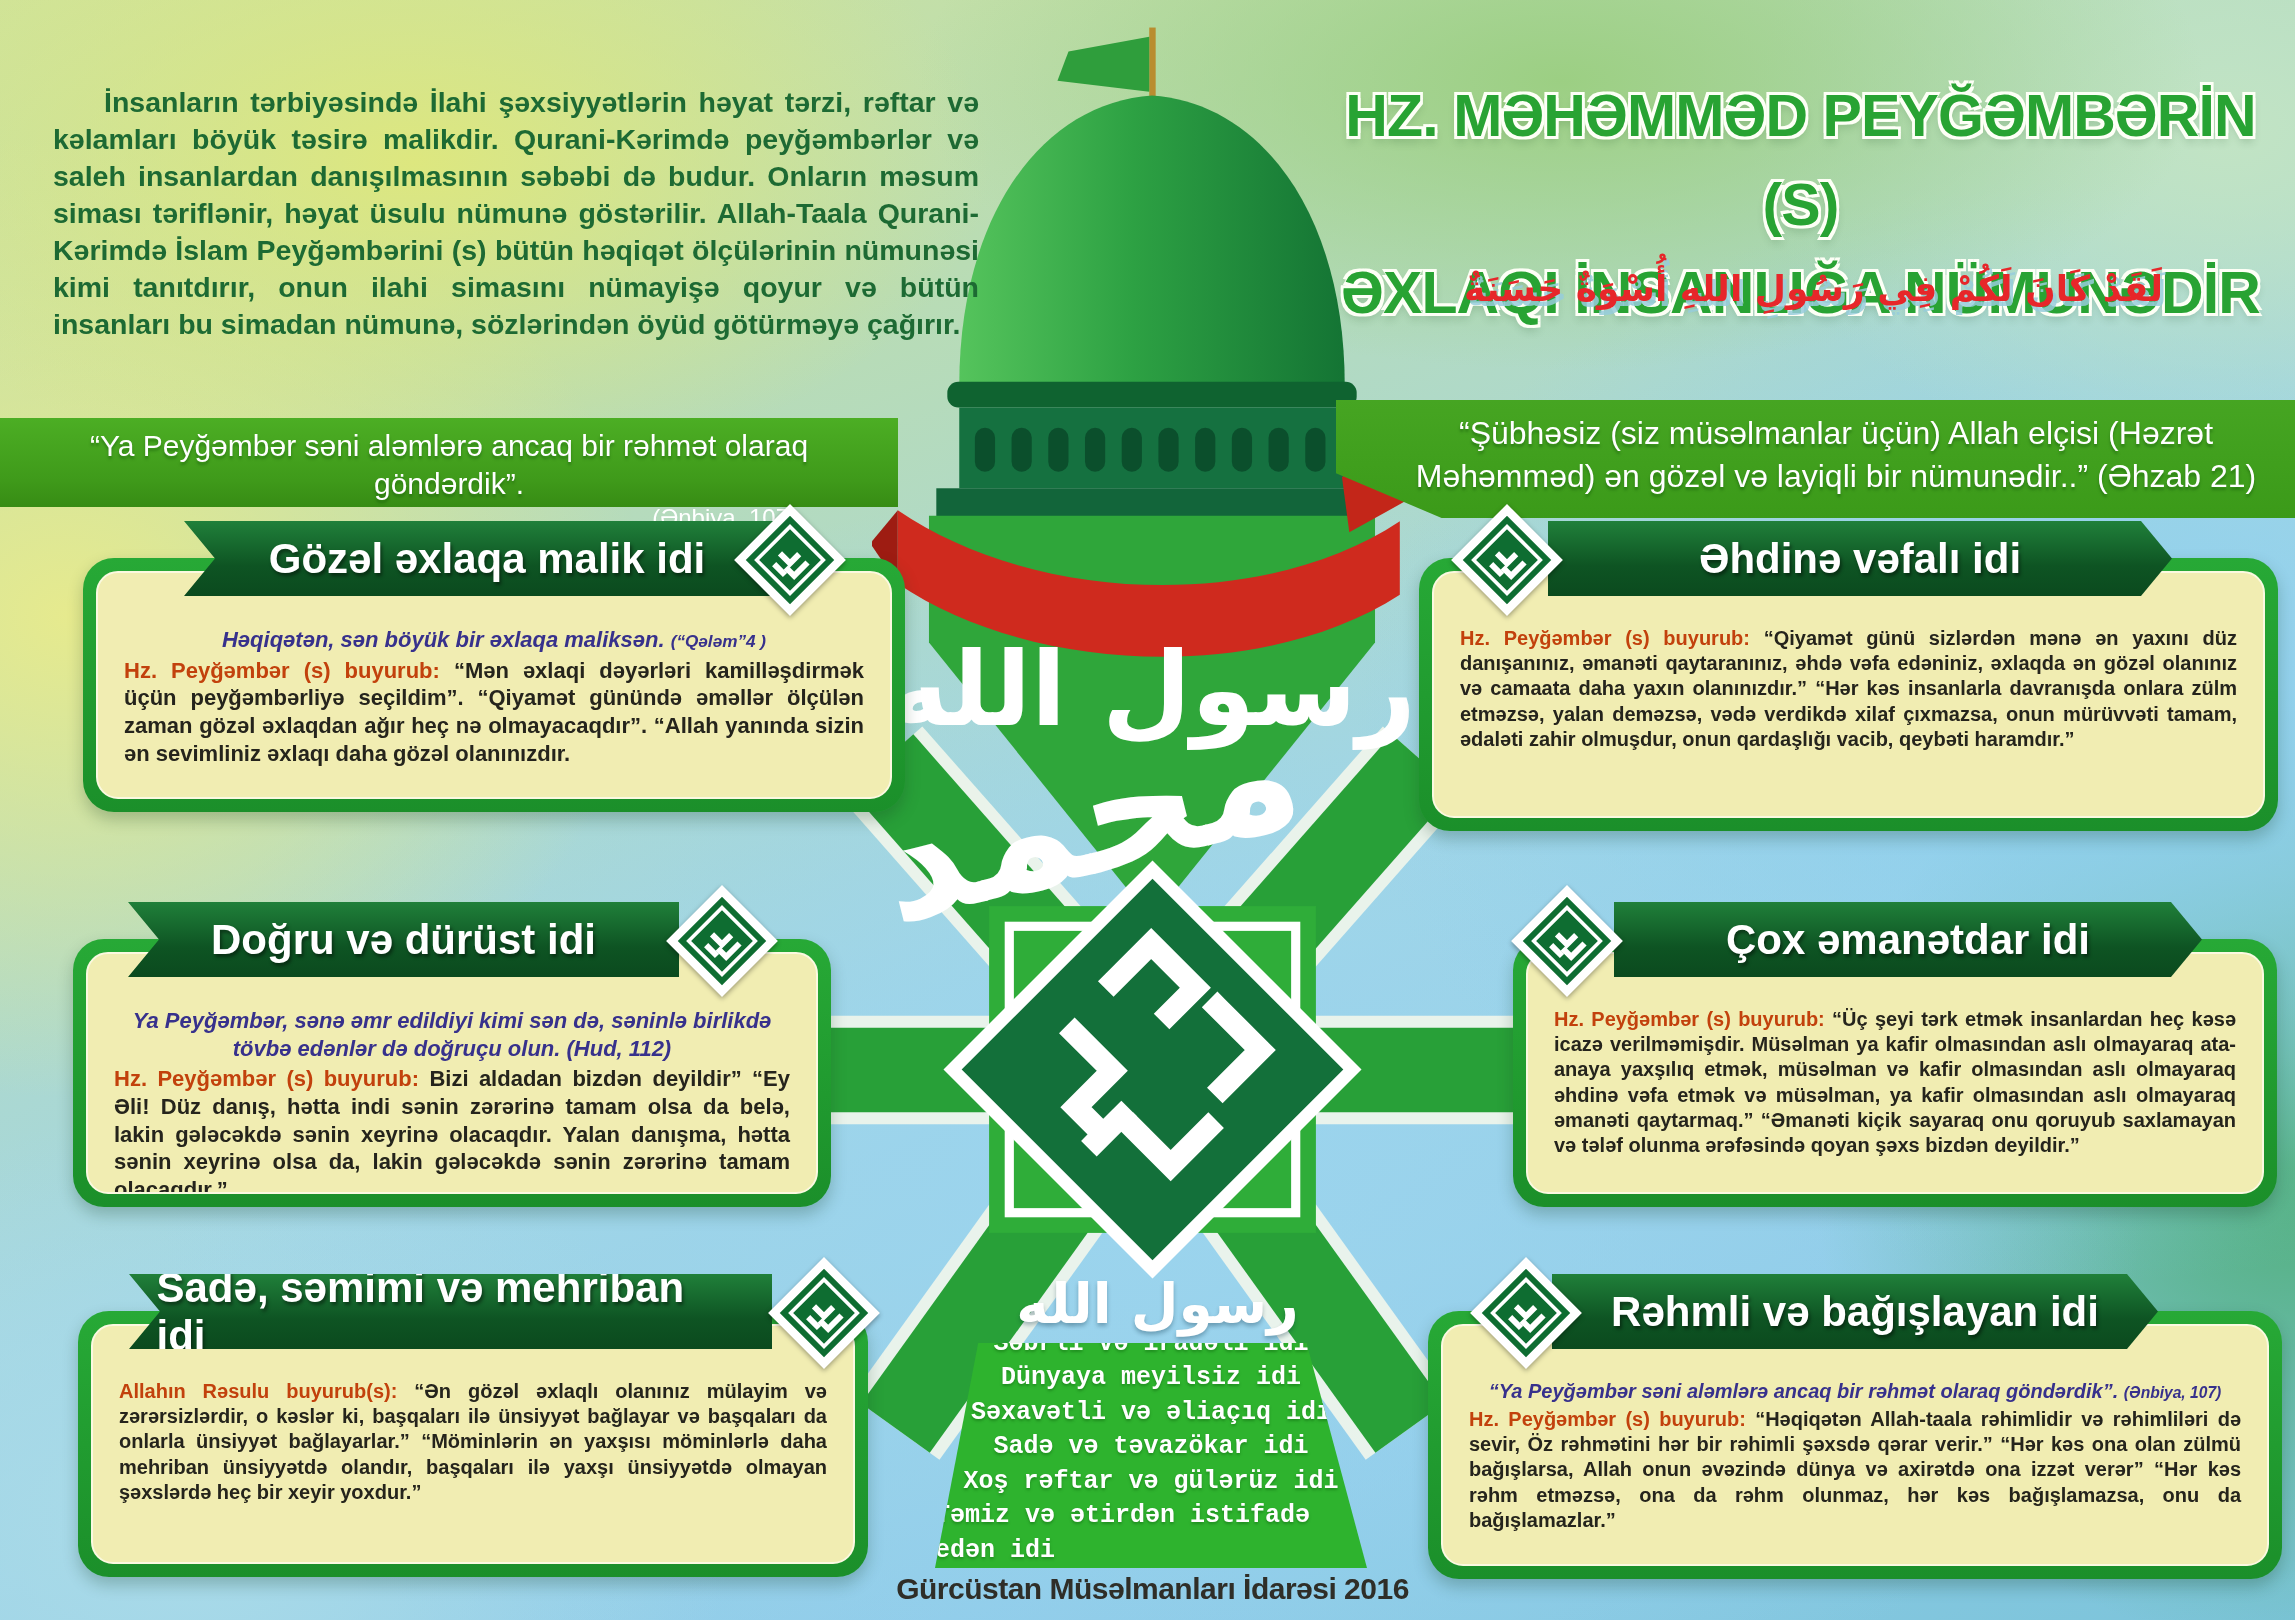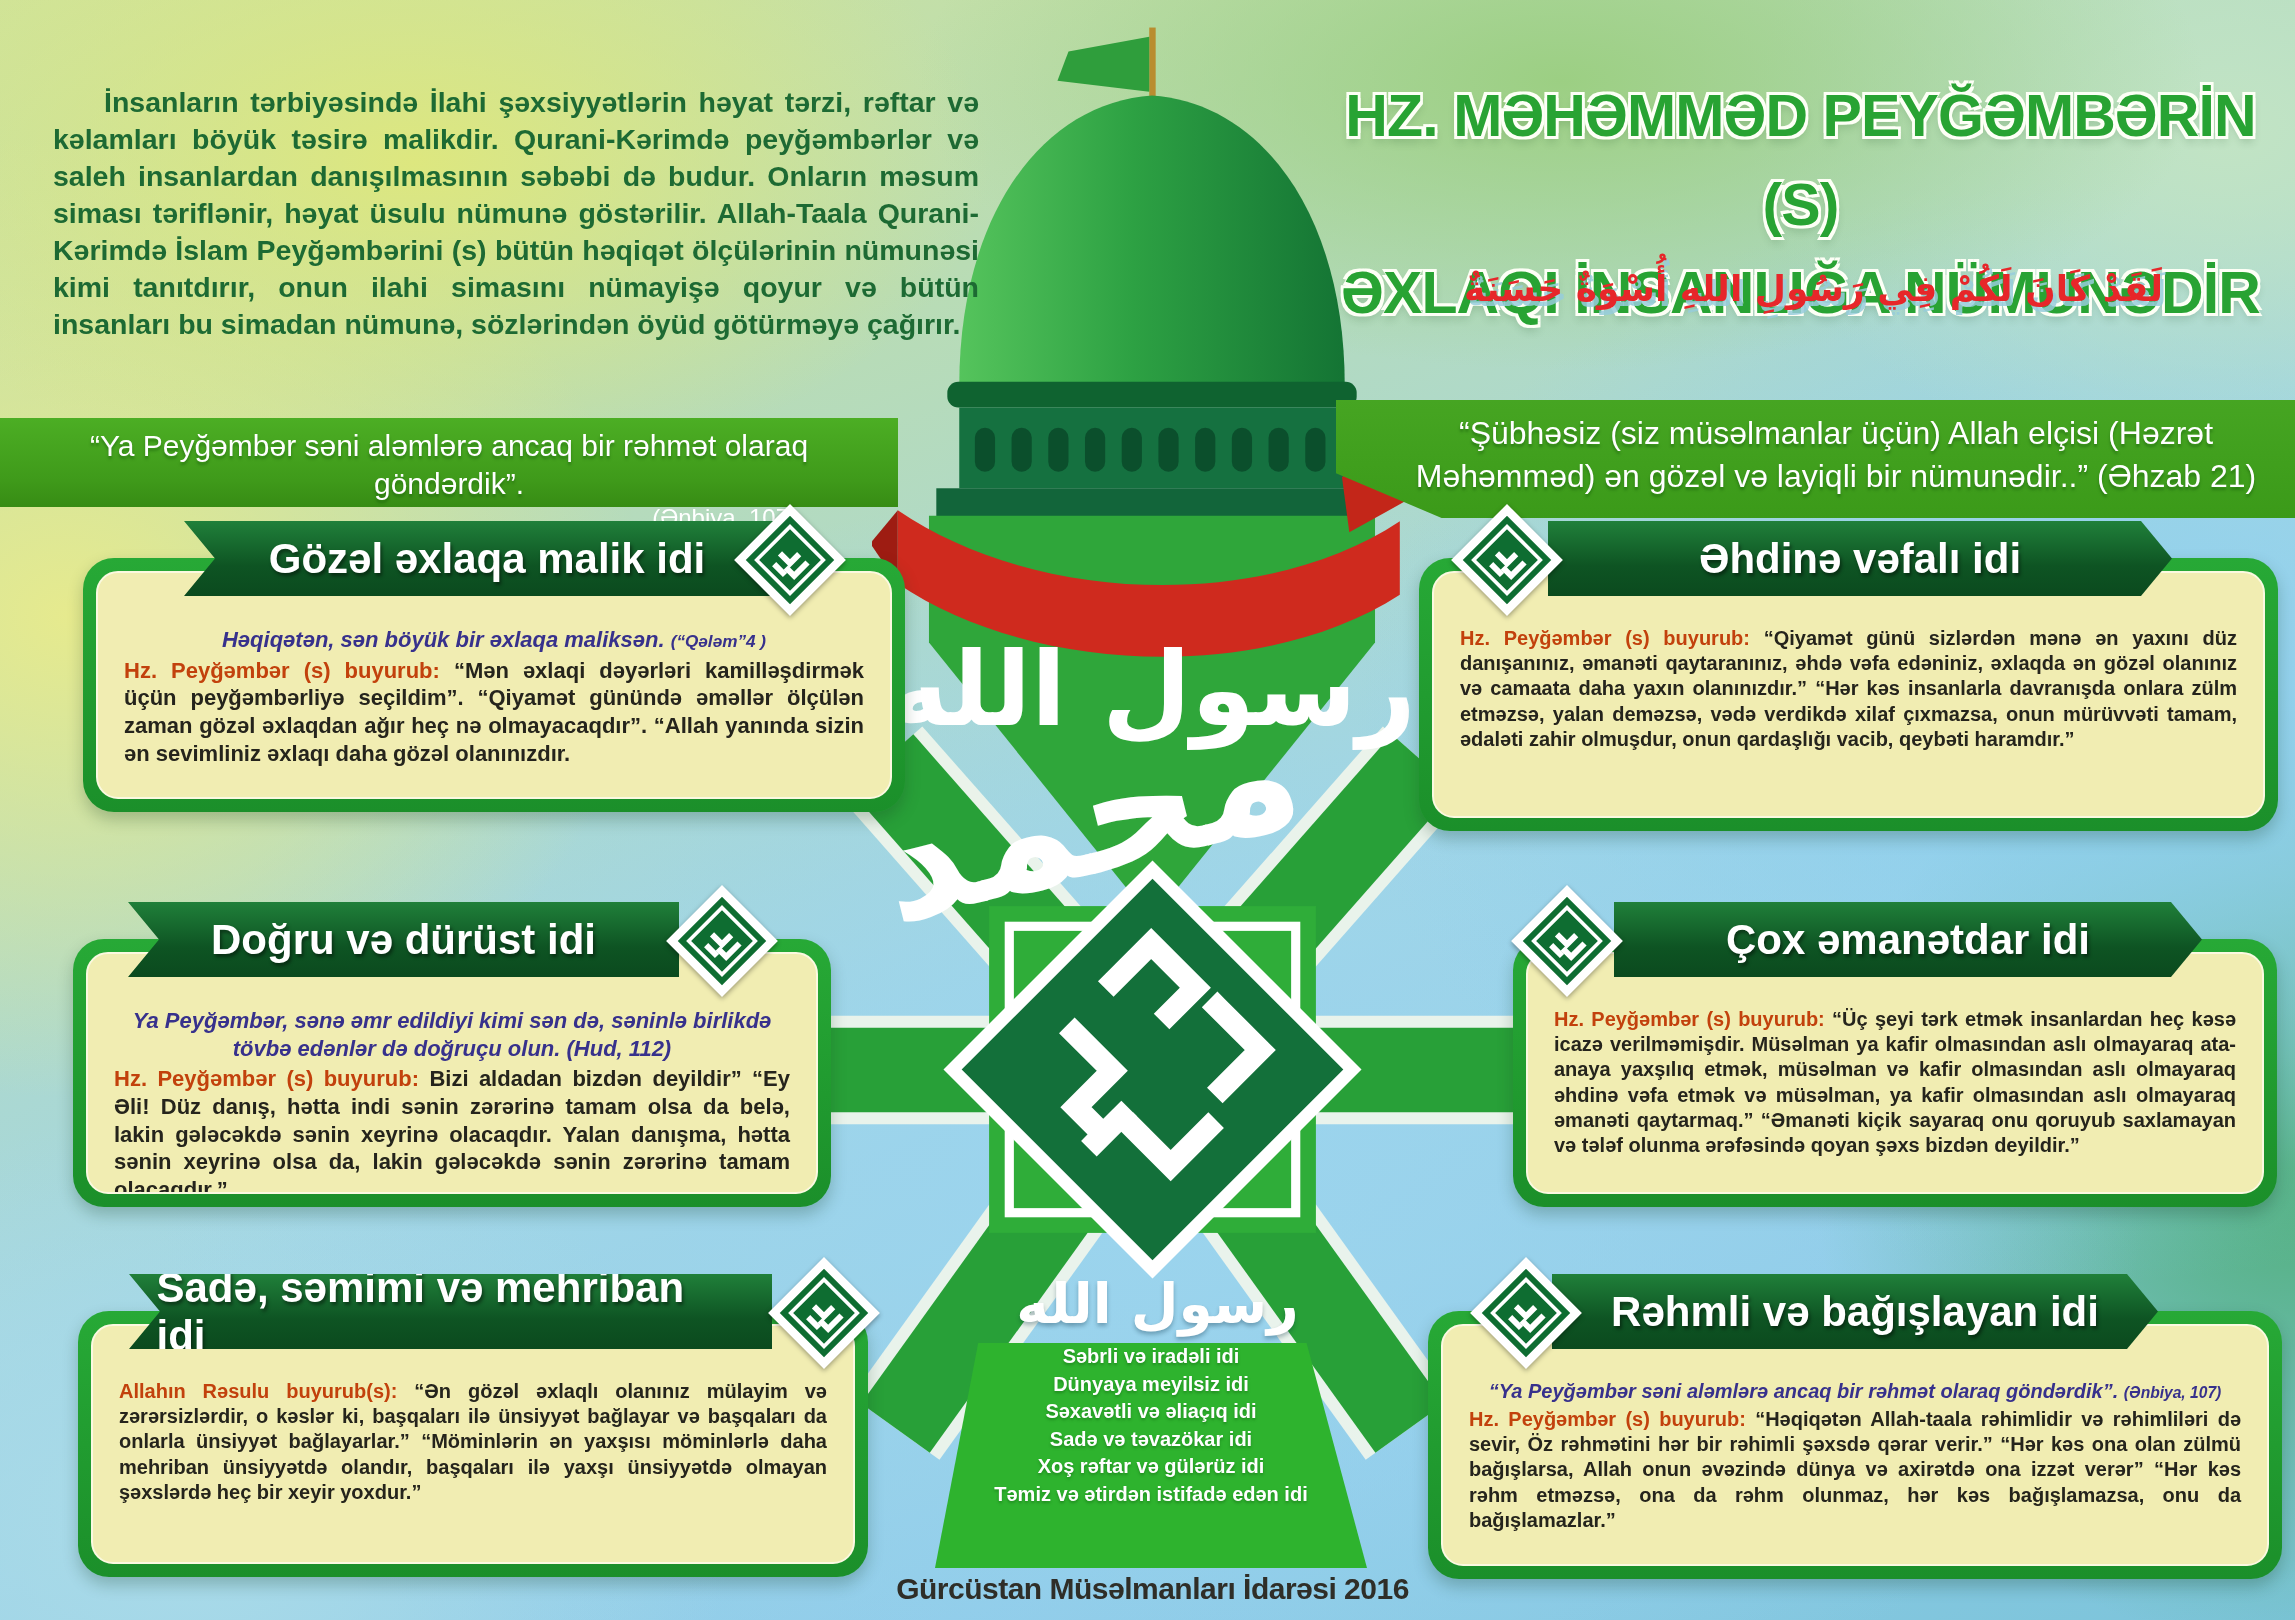--- a/index.html
+++ b/index.html
@@ -62,22 +62,22 @@
   .align-center{text-align:center;font-style:italic;}
   .align-justify{text-align:justify;}
   .seg-red{color:#c2410c;}
   .seg-blue{color:#37318c;}
   .seg-bluesmall{color:#37318c;font-size:0.78em;}
   .seg-dark{color:#25241c;}
 
   
   .qualities{left:935px;top:1343px;width:432px;height:225px;z-index:3;background:#2eb32e;
     clip-path:polygon(10% 0,86% 0,100% 100%,0 100%);display:flex;flex-direction:column;
-    align-items:center;justify-content:flex-start;color:#fff;font-weight:bold;font-size:20px;line-height:1.38;
-    text-shadow:0 1.8px 2.8px rgba(0,70,0,.35);}
+    align-items:center;justify-content:flex-end;color:#fff;font-weight:bold;font-size:25px;line-height:1.38;
+    text-shadow:0 1.8px 2.8px rgba(0,70,0,.35);font-family:Liberation Mono, monospace;}
   .kufic-caption{left:1006px;top:1265px;width:303px;height:77px;z-index:4;display:flex;align-items:center;
     justify-content:center;color:#ffffff;font-family:"DejaVu Sans",sans-serif;font-weight:bold;font-size:55px;
     direction:rtl;text-shadow:0 2.8px 4.6px rgba(0,40,60,.3);}
 
   .footer{left:868px;top:1572px;width:569px;text-align:center;font-size:30px;font-weight:bold;
     color:#2f2e28;z-index:3;letter-spacing:-0.5px;}
 
   svg text{font-family:"DejaVu Sans",sans-serif;font-weight:bold;}
 </style>
 </head>

